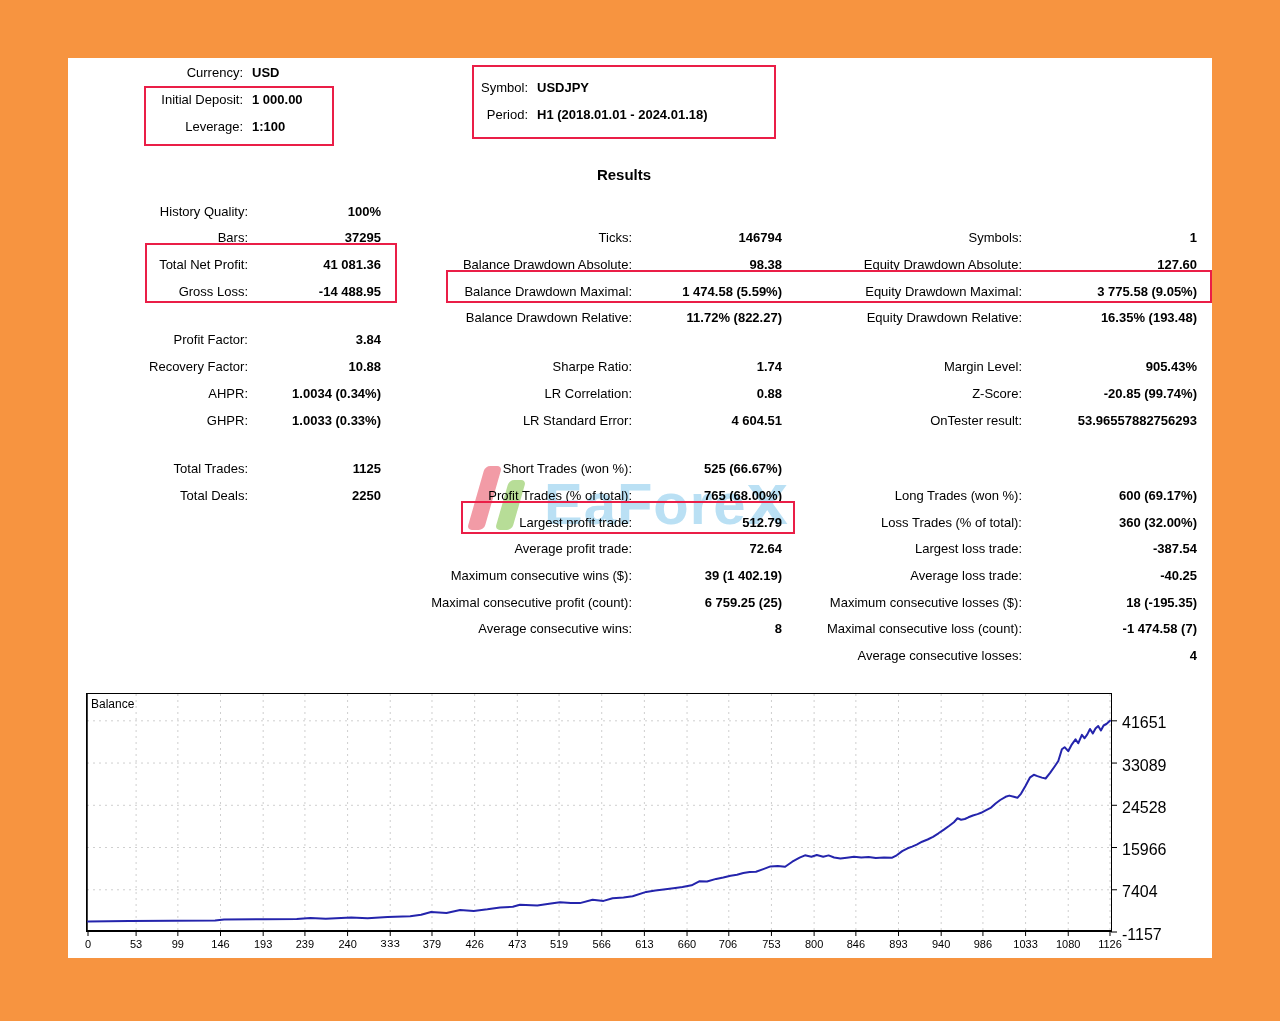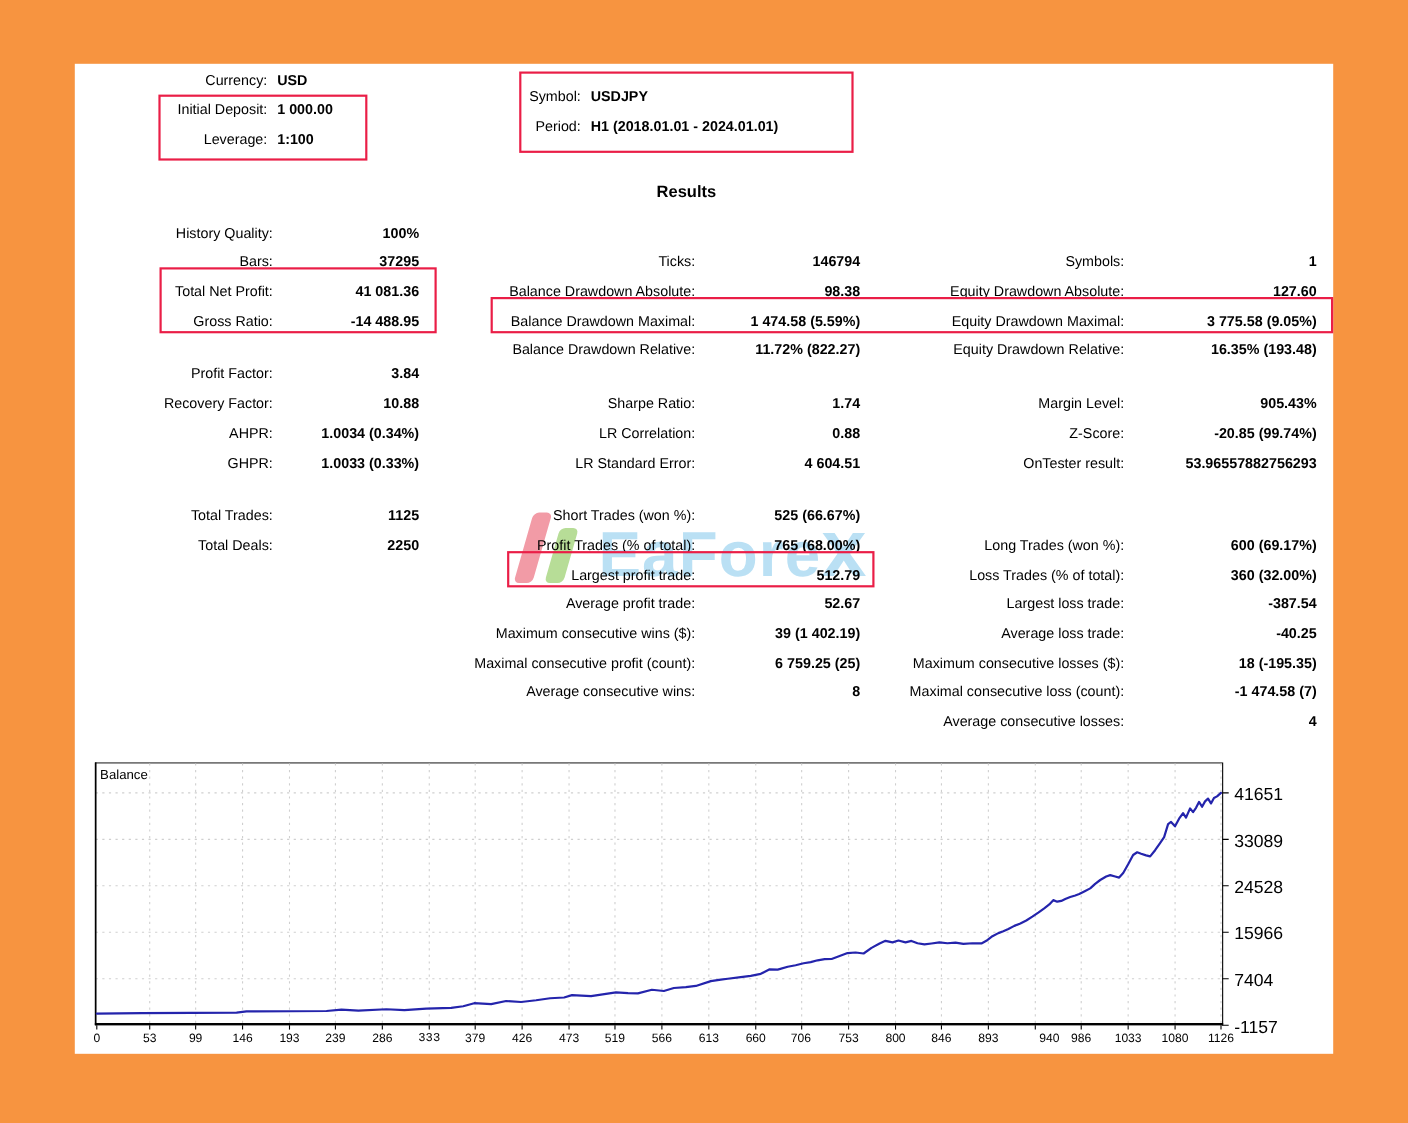--- a/index.html
+++ b/index.html
@@ -82,21 +82,21 @@
   <div class="hrow" id="row-leverage">
     <span class="hl">Leverage:</span>
     <span class="hv">1:100</span>
   </div>
   <div class="hrow" id="row-symbol">
     <span class="hl">Symbol:</span>
     <span class="hv">USDJPY</span>
   </div>
   <div class="hrow" id="row-period">
     <span class="hl">Period:</span>
-    <span class="hv">H1 (2018.01.01 - 2024.01.01)</span>
+    <span class="hv">H1 (2018.01.01 - 2024.01.18)</span>
   </div>
 
   <div class="redbox" id="box-a"></div>
   <div class="redbox" id="box-b"></div>
   <div class="redbox" id="box-c"></div>
   <div class="redbox" id="box-d"></div>
   <div class="redbox" id="box-e"></div>
 
   <div class="results-title">Results</div>
 
@@ -115,21 +115,21 @@
       </div>
       <div class="srow">
         <span class="sl">Bars:</span>
         <span class="sv">37295</span>
       </div>
       <div class="srow">
         <span class="sl">Total Net Profit:</span>
         <span class="sv">41 081.36</span>
       </div>
       <div class="srow">
-        <span class="sl">Gross Ratio:</span>
+        <span class="sl">Gross Loss:</span>
         <span class="sv">-14 488.95</span>
       </div>
       <div class="spacer"></div>
       <div class="srow">
         <span class="sl">Profit Factor:</span>
         <span class="sv">3.84</span>
       </div>
       <div class="srow">
         <span class="sl">Recovery Factor:</span>
         <span class="sv">10.88</span>
@@ -194,21 +194,21 @@
       <div class="srow">
         <span class="sl">Profit Trades (% of total):</span>
         <span class="sv">765 (68.00%)</span>
       </div>
       <div class="srow">
         <span class="sl">Largest profit trade:</span>
         <span class="sv">512.79</span>
       </div>
       <div class="srow">
         <span class="sl">Average profit trade:</span>
-        <span class="sv">52.67</span>
+        <span class="sv">72.64</span>
       </div>
       <div class="srow">
         <span class="sl">Maximum consecutive wins ($):</span>
         <span class="sv">39 (1 402.19)</span>
       </div>
       <div class="srow">
         <span class="sl">Maximal consecutive profit (count):</span>
         <span class="sv">6 759.25 (25)</span>
       </div>
       <div class="srow">
@@ -358,34 +358,34 @@
       <div class="ylab" style="top: 105.79px;">24528</div>
       <div class="ylab" style="top: 148.028px;">15966</div>
       <div class="ylab" style="top: 190.267px;">7404</div>
       <div class="ylab" style="top: 232.5px;">-1157</div>
       <div class="xlab" style="left: -20px;">0</div>
       <div class="xlab" style="left: 28.1048px;">53</div>
       <div class="xlab" style="left: 69.8561px;">99</div>
       <div class="xlab" style="left: 112.515px;">146</div>
       <div class="xlab" style="left: 155.174px;">193</div>
       <div class="xlab" style="left: 196.925px;">239</div>
-      <div class="xlab" style="left: 239.584px;">286</div>
+      <div class="xlab" style="left: 239.584px;">240</div>
       <div class="xlab" style="left: 282.243px; font-family: Liberation Mono, monospace;">333</div>
       <div class="xlab" style="left: 323.995px;">379</div>
       <div class="xlab" style="left: 366.654px;">426</div>
       <div class="xlab" style="left: 409.313px;">473</div>
       <div class="xlab" style="left: 451.064px;">519</div>
       <div class="xlab" style="left: 493.723px;">566</div>
       <div class="xlab" style="left: 536.382px;">613</div>
       <div class="xlab" style="left: 579.041px;">660</div>
       <div class="xlab" style="left: 620px;">706</div>
       <div class="xlab" style="left: 663.451px;">753</div>
       <div class="xlab" style="left: 706.11px;">800</div>
       <div class="xlab" style="left: 747.861px;">846</div>
       <div class="xlab" style="left: 790.52px;">893</div>
-      <div class="xlab" style="left: 833.179px; text-align: right;">940</div>
+      <div class="xlab" style="left: 833.179px;">940</div>
       <div class="xlab" style="left: 874.931px;">986</div>
       <div class="xlab" style="left: 917.59px;">1033</div>
       <div class="xlab" style="left: 960.249px;">1080</div>
       <div class="xlab" style="left: 1002px;">1126</div>
     </div>
 
 </div>
 
 </body></html>

